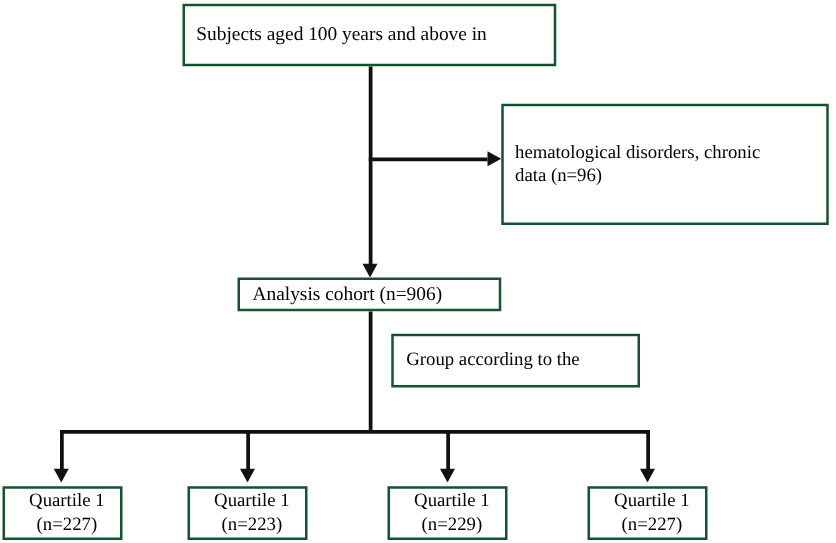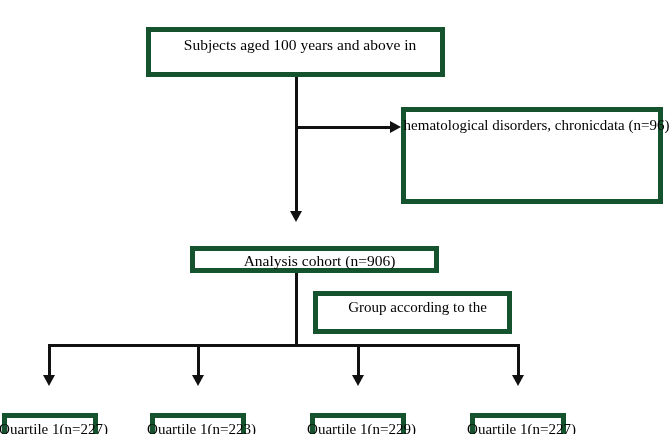--- a/index.html
+++ b/index.html
@@ -11,47 +11,46 @@
     position: relative;
     width: 669px;
     height: 434px;
     background: #ffffff;
     overflow: hidden;
     font-family: "Liberation Serif", "DejaVu Serif", serif;
   }
   .node {
     position: absolute;
     box-sizing: border-box;
-    border: 5px solid #14532d;
+    border: 2px solid #14532d;
     background: #ffffff;
     color: #000000;
     display: flex;
-    flex-direction: row;
+    flex-direction: column;
     justify-content: center;
     z-index: 3;
-    margin-top: 24px;
   }
   .node .line {
     display: block;
     white-space: pre;
     line-height: 1.24;
   }
   
   #node-source {
     left: 146px; top: 3px; width: 299px; height: 50px;
     padding: 3px 0 3px 9px;
     font-size: 15.5px;
   }
   #node-excluded {
     left: 401px; top: 83px; width: 262px; height: 97px;
     padding: 4px 0 4px 9px;
     font-size: 15px;
   }
   #node-cohort {
-    left: 190px; top: 222px; width: 249px; height: 27px;
+    left: 190px; top: 222px; width: 211px; height: 27px;
     padding: 0 0 0 10px;
     font-size: 15.5px;
   }
   #node-group {
     left: 313px; top: 267px; width: 199px; height: 43px;
     padding: 2px 0 2px 10px;
     font-size: 15px;
   }
   .quartile {
     top: 389px; width: 96px; height: 43px;

